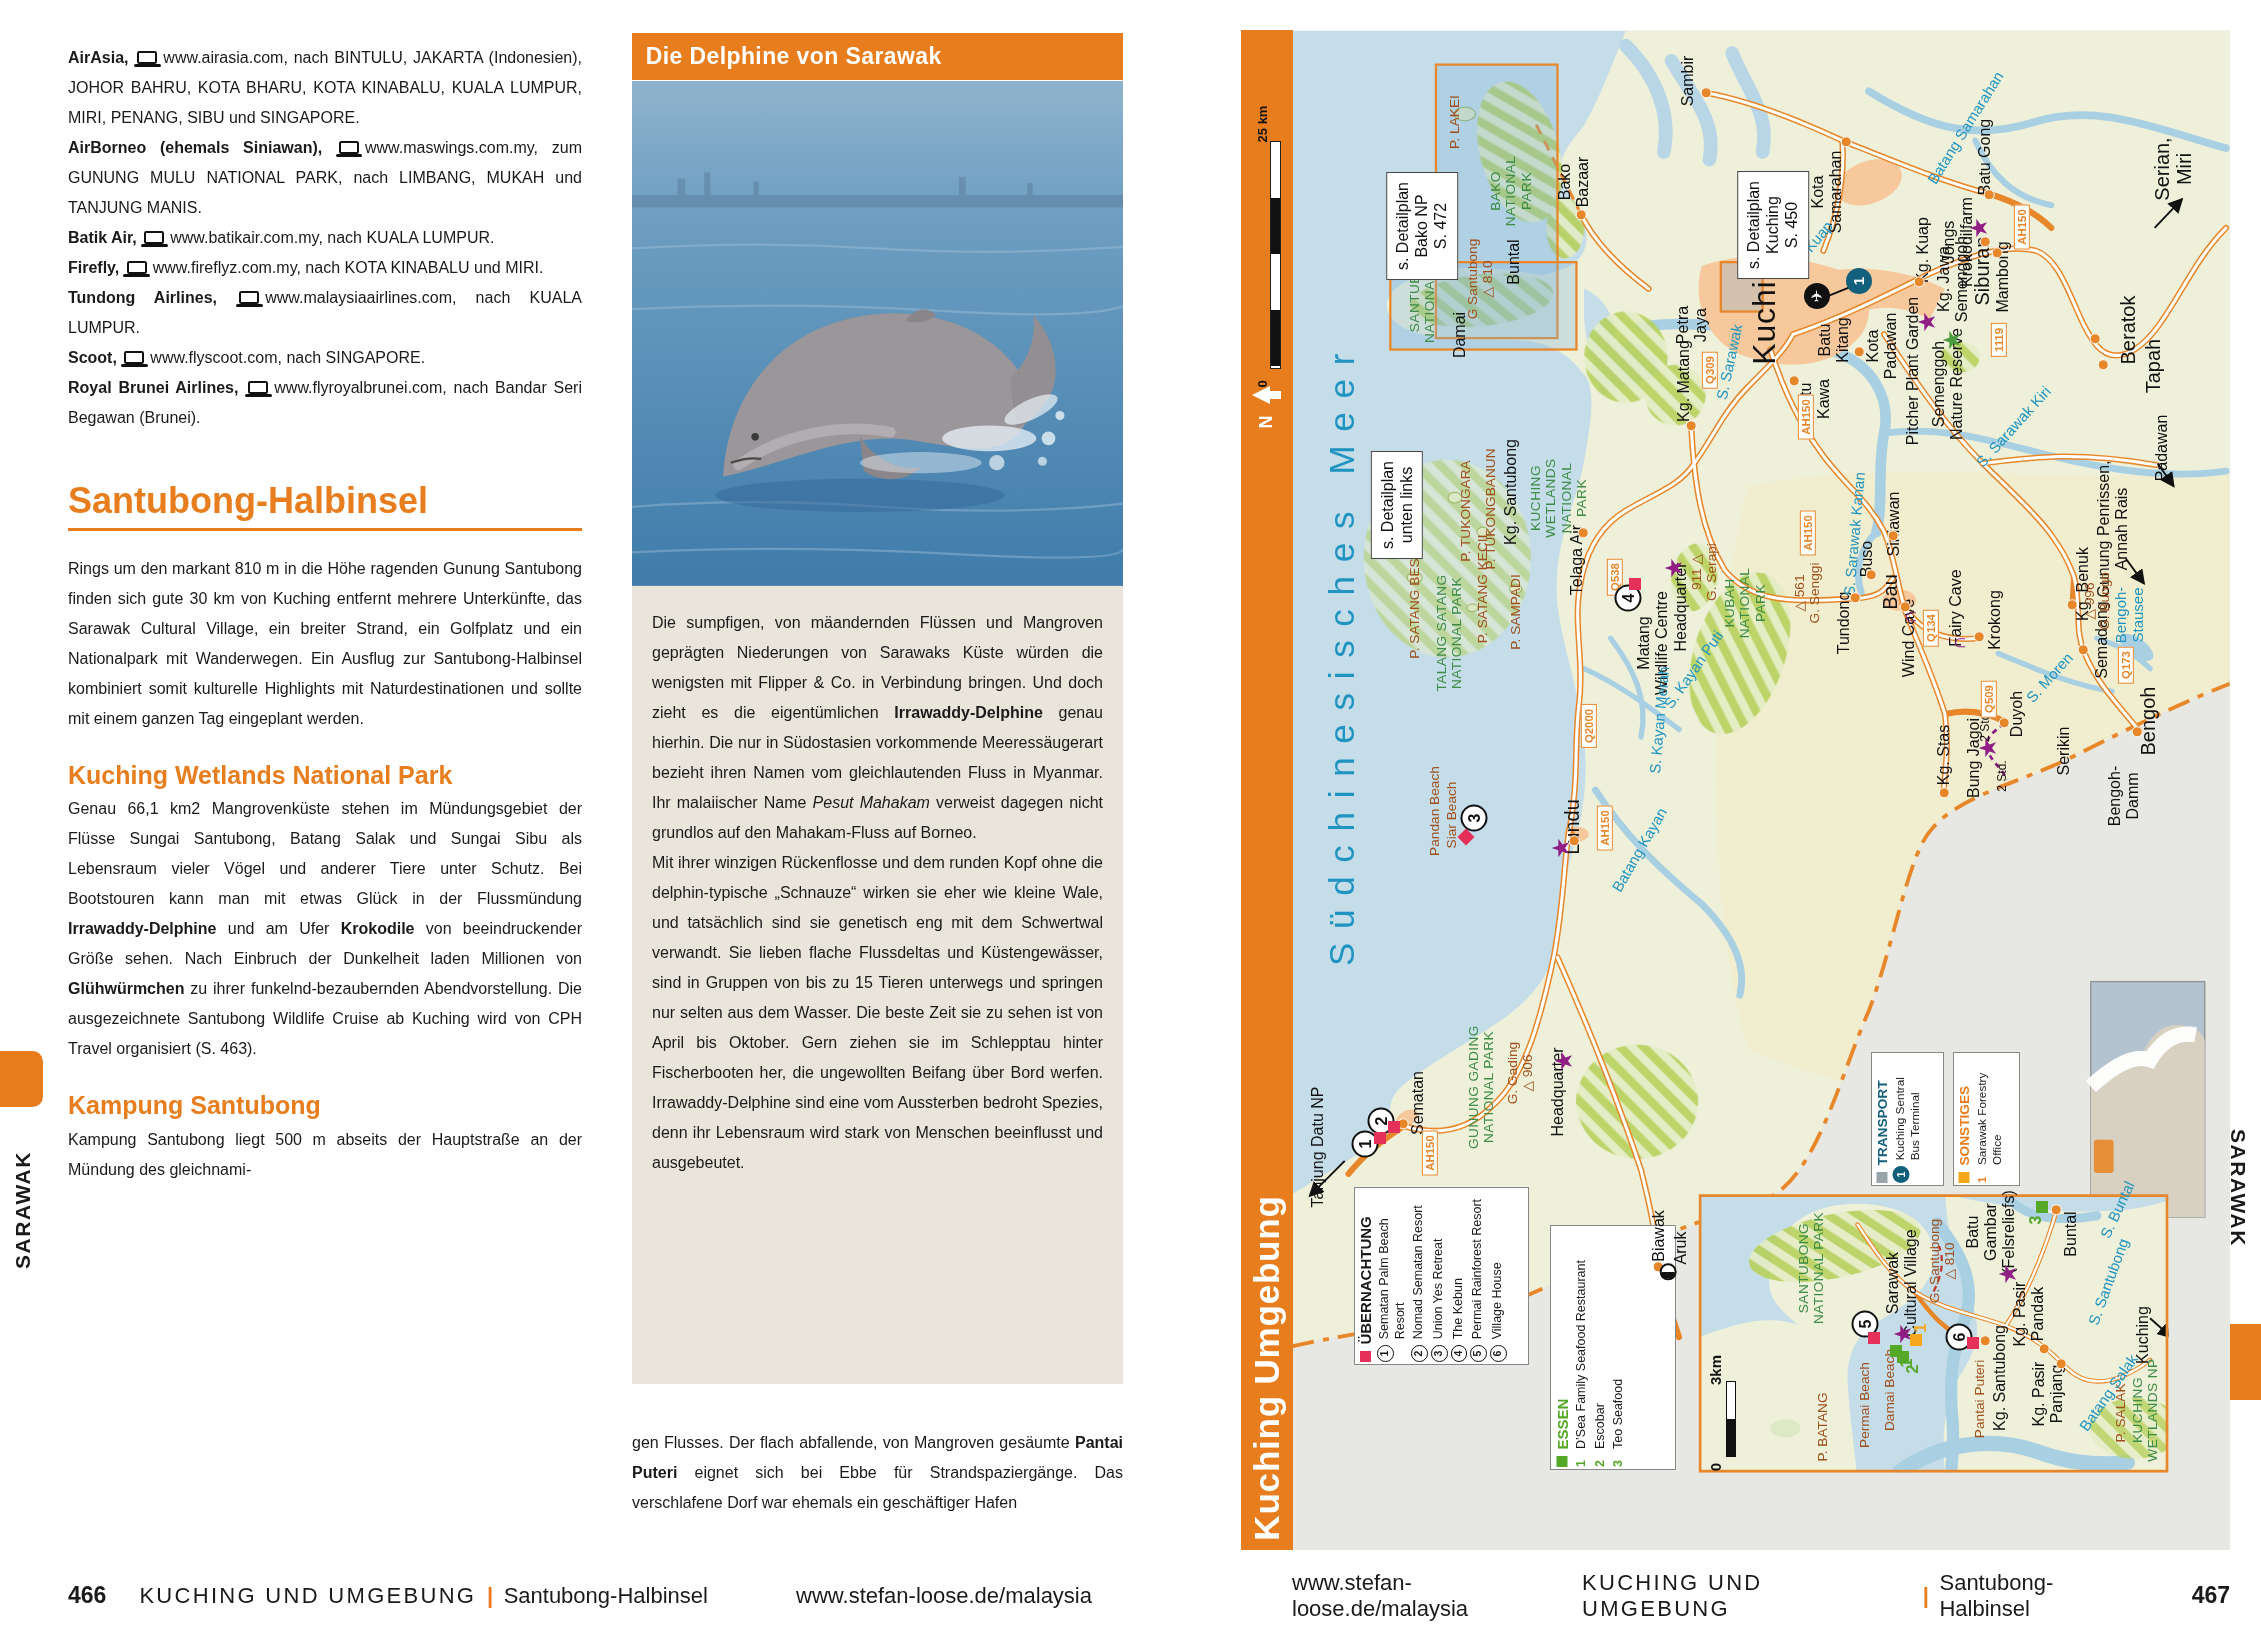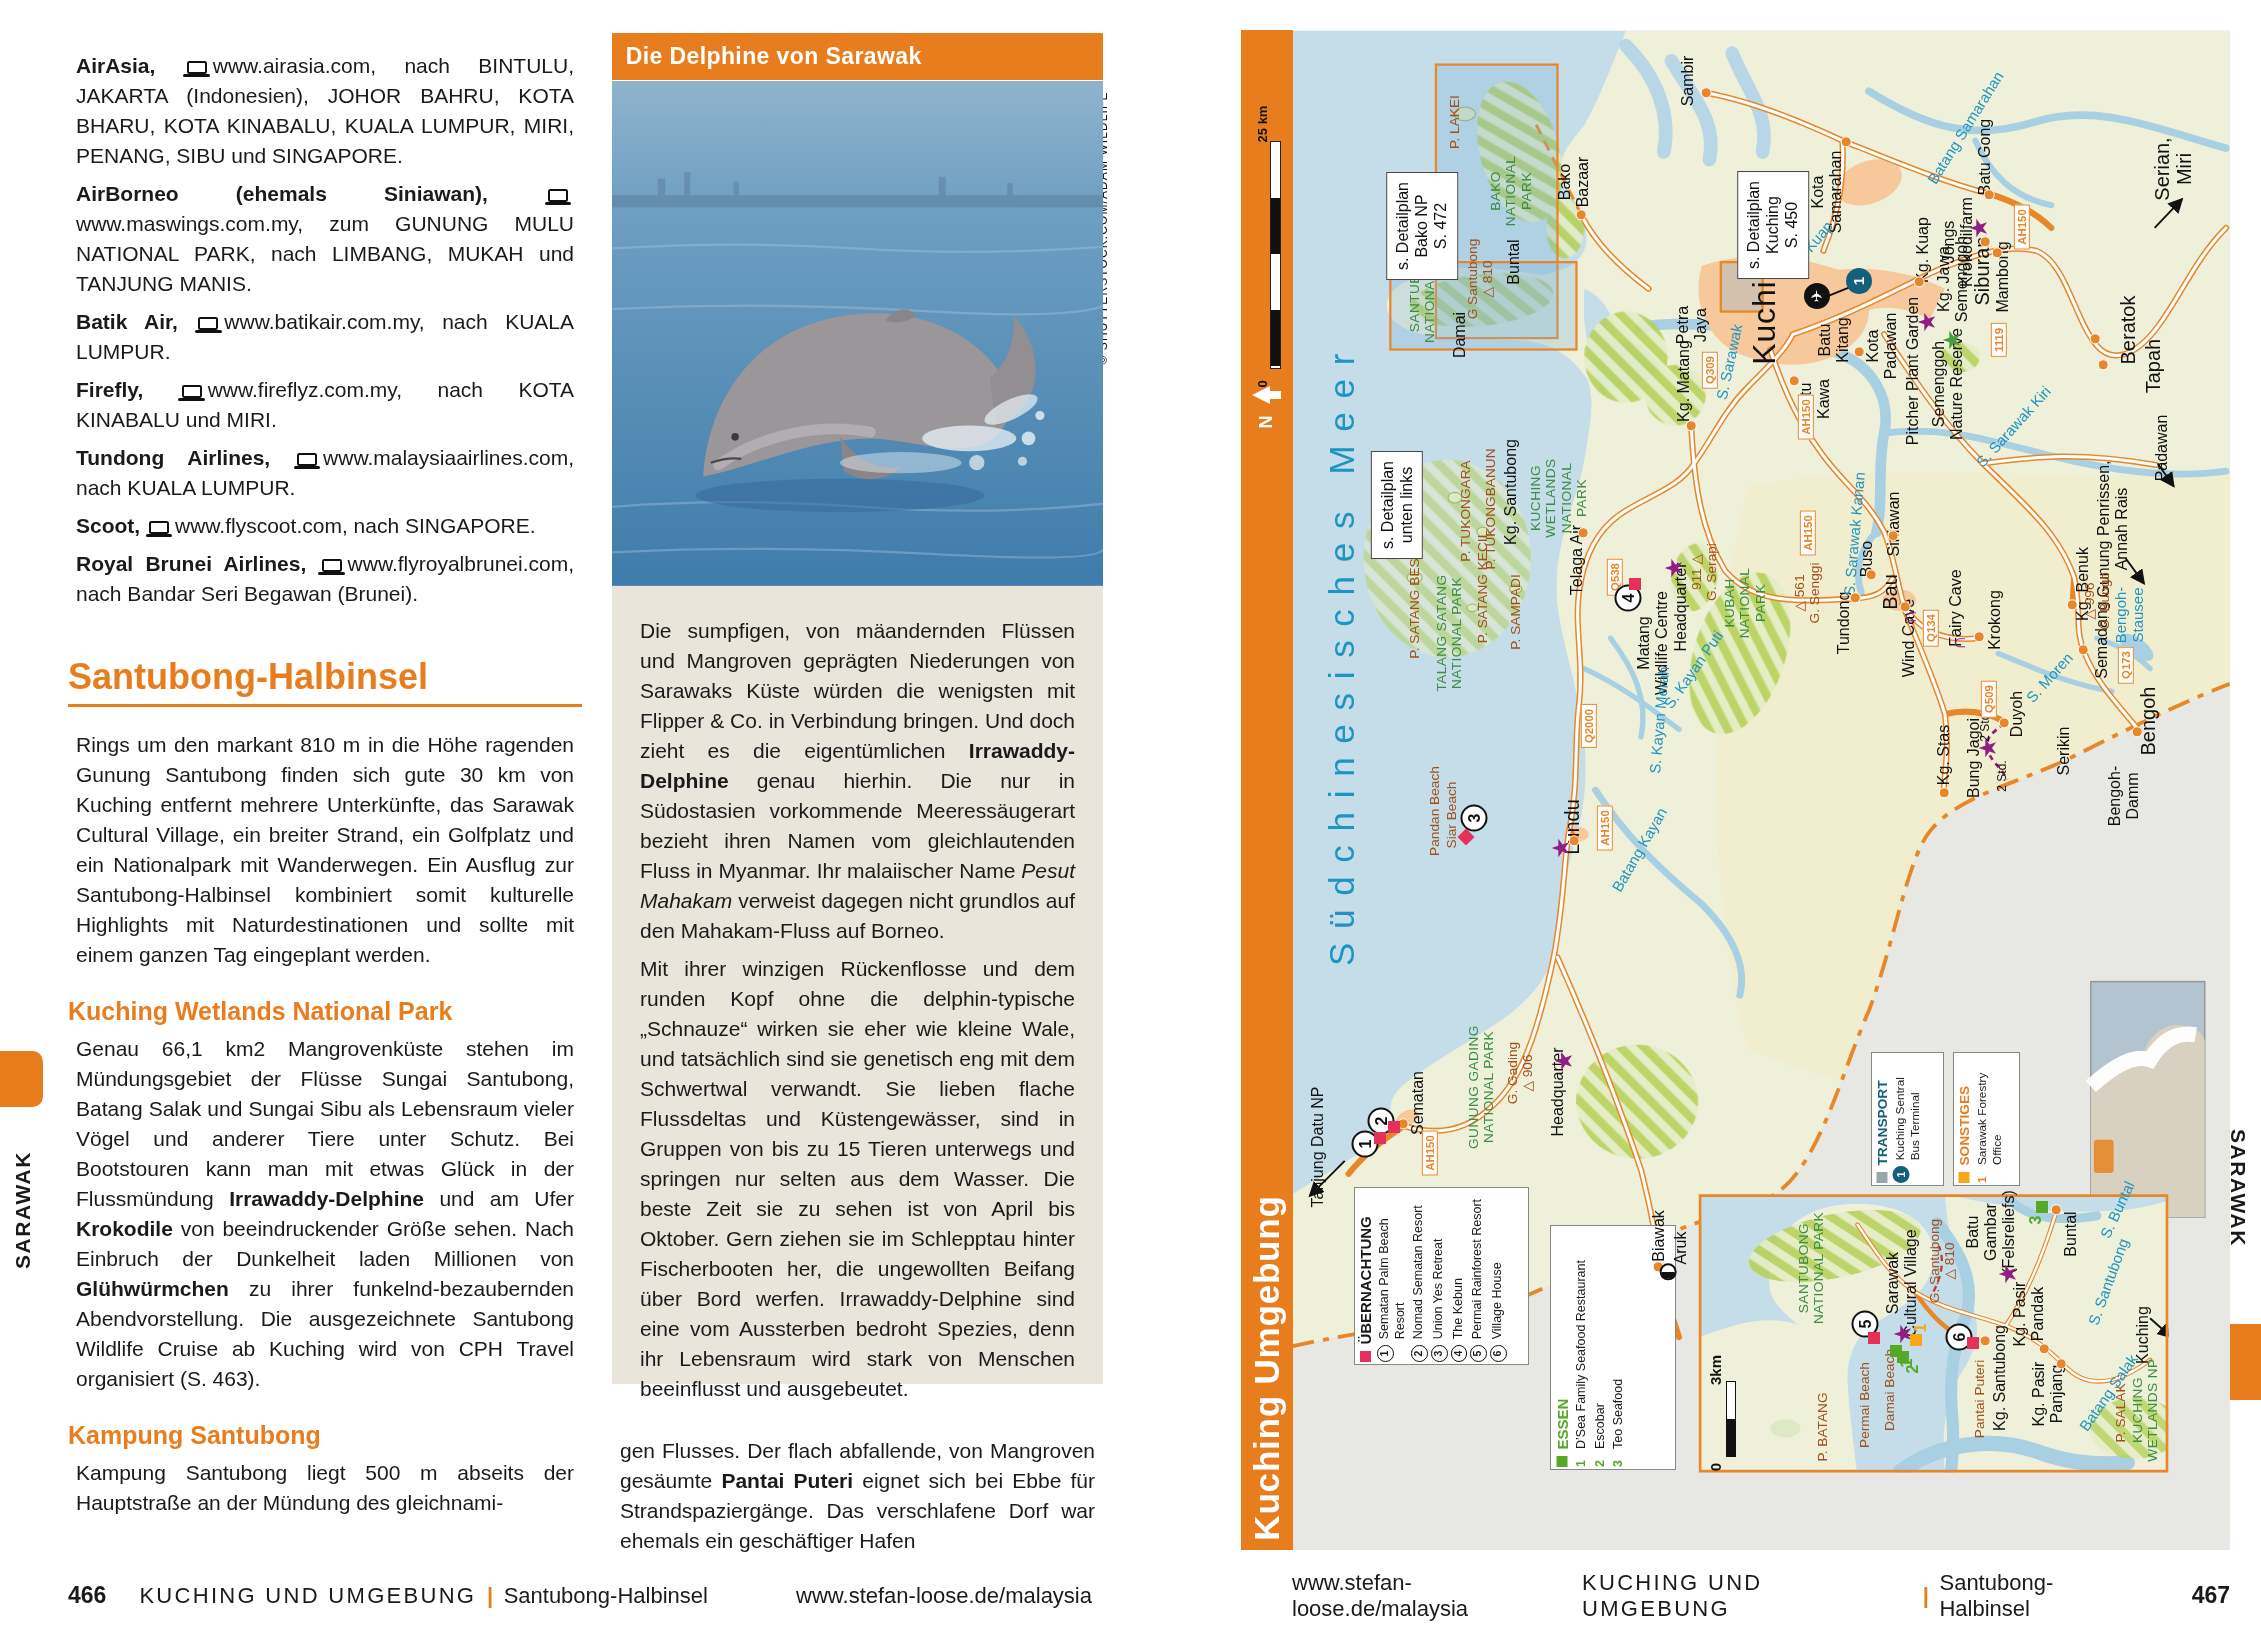--- a/index.html
+++ b/index.html
@@ -1,22 +1,22 @@
 <!DOCTYPE html>
 <html style="font-size:12px"><head>
 <meta charset="utf-8">
 <style>
   html,body{margin:0;padding:0;}
   body{width:2261px;height:1651px;position:relative;background:#fff;overflow:hidden;
        font-family:"Liberation Sans",sans-serif;color:#1a1a1a;}
   *{box-sizing:border-box;}
   
   #col1{position:absolute;left:68px;top:43px;width:514px;}
-  #col2{position:absolute;left:612px;top:0;width:491px;height:1550px;}
-  .body{font-size:21px;line-height:30px;margin:8px;}
+  #col2{position:absolute;left:632px;top:0;width:491px;height:1550px;}
+  .body{font-size:16px;line-height:30px;margin:0;}
   .j{text-align:justify;}
   b{font-weight:700;}
   .pc{display:inline-block;width:20px;height:13px;border:2.3px solid #111;border-radius:2.3px;
       margin:0 6px -0.8px 3px;position:relative;vertical-align:baseline;}
   .pc::after{content:"";position:absolute;left:-5.3px;right:-5.3px;bottom:-5.3px;height:3px;background:#111;border-radius:1.5px;}
   h1.sec{color:#e87d1e;font-size:36px;line-height:38px;margin:49px 0 7.6px 0;font-weight:700;}
   .rule{height:3px;background:#e87d1e;margin:4.6px 0 23px 0;}
   h2.sec{color:#e87d1e;font-size:25px;line-height:29px;margin:27px 0 4.6px 0;font-weight:700;}
   
   #ibx-head{position:absolute;left:0;top:33px;width:491px;height:47px;background:#e87d1e;

